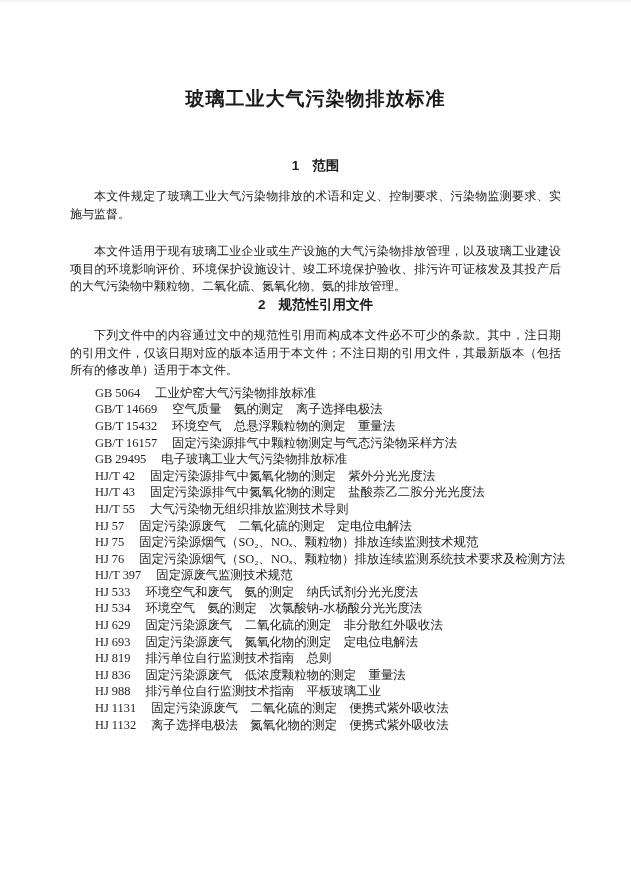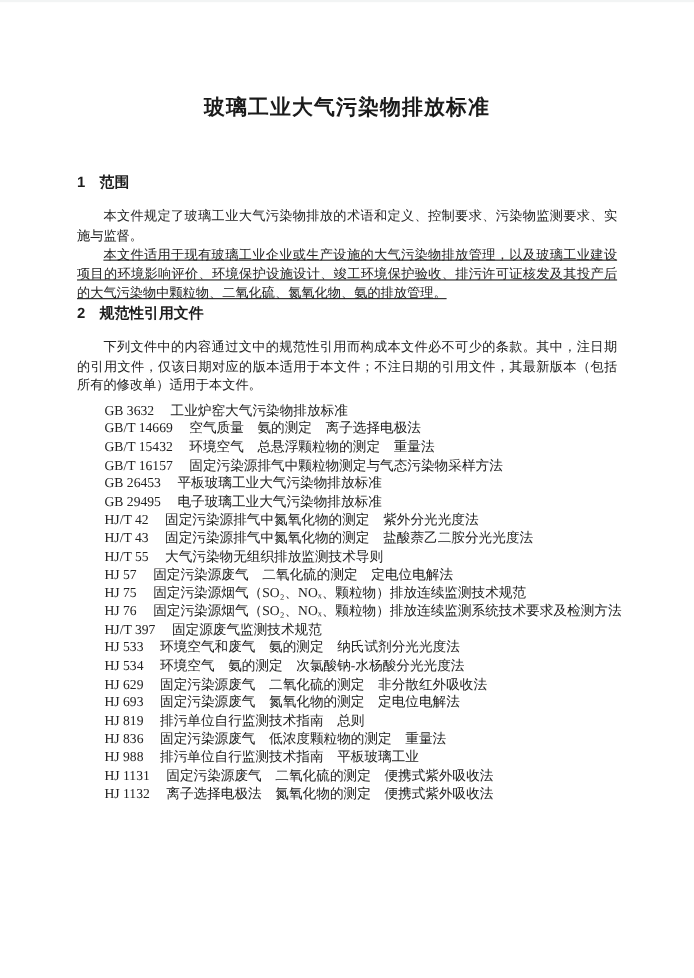--- a/index.html
+++ b/index.html
@@ -26,35 +26,36 @@
     line-height:28px;
     letter-spacing:1px;
     color:#1a1a1a;
   }
   .sec-heading{
     font-family:"Liberation Sans","DejaVu Sans",sans-serif;
     font-weight:bold;
     font-size:13.5px;
     line-height:18px;
     color:#1c1c1c;
+    text-align:center;
   }
   .sec-heading .sec-num{margin-right:13px;}
   .sec1-heading{margin-top:44px;}
   .sec2-heading{}
   .sec3-heading{margin-top:29px;font-style:italic;}
   .para{
     margin:0;
     font-size:12px;
     line-height:17.6px;
     text-indent:2em;
     text-align:justify;
     color:#222222;
   }
   .para-first{margin-top:13px;}
-  .para-next{margin-top:0;text-decoration:underline;}
+  .para-next{margin-top:20px;}
   .ref-list{
     margin-top:5px;
     padding-left:25px;
     font-size:12.4px;
     line-height:16.6px;
     color:#222222;
   }
   .ref-item{white-space:nowrap;}
   .ref-id{margin-right:15px;}
   .page-number{
@@ -80,39 +81,36 @@
     <p class="para para-first">本文件规定了玻璃工业大气污染物排放的术语和定义、控制要求、污染物监测要求、实施与监督。</p>
     <p class="para para-next">本文件适用于现有玻璃工业企业或生产设施的大气污染物排放管理，以及玻璃工业建设项目的环境影响评价、环境保护设施设计、竣工环境保护验收、排污许可证核发及其投产后的大气污染物中颗粒物、二氧化硫、氮氧化物、氨的排放管理。</p>
 
     <div class="sec-heading sec2-heading">
       <span class="sec-num">2</span><span>规范性引用文件</span>
     </div>
     <p class="para para-first">下列文件中的内容通过文中的规范性引用而构成本文件必不可少的条款。其中，注日期的引用文件，仅该日期对应的版本适用于本文件；不注日期的引用文件，其最新版本（包括所有的修改单）适用于本文件。</p>
 
     <div class="ref-list" id="ref-list">
   <div class="ref-item">
-    <span class="ref-id">GB 3632</span><span class="ref-title">工业炉窑大气污染物排放标准</span>
+    <span class="ref-id">GB 5064</span><span class="ref-title">工业炉窑大气污染物排放标准</span>
   </div>
 
   <div class="ref-item">
     <span class="ref-id">GB/T 14669</span><span class="ref-title">空气质量　氨的测定　离子选择电极法</span>
   </div>
 
   <div class="ref-item">
     <span class="ref-id">GB/T 15432</span><span class="ref-title">环境空气　总悬浮颗粒物的测定　重量法</span>
   </div>
 
   <div class="ref-item">
     <span class="ref-id">GB/T 16157</span><span class="ref-title">固定污染源排气中颗粒物测定与气态污染物采样方法</span>
   </div>
 
 
-  <div class="ref-item">
-    <span class="ref-id">GB 26453</span><span class="ref-title">平板玻璃工业大气污染物排放标准</span>
-  </div>
 
   <div class="ref-item">
     <span class="ref-id">GB 29495</span><span class="ref-title">电子玻璃工业大气污染物排放标准</span>
   </div>
 
   <div class="ref-item">
     <span class="ref-id">HJ/T 42</span><span class="ref-title">固定污染源排气中氮氧化物的测定　紫外分光光度法</span>
   </div>
 
   <div class="ref-item">

